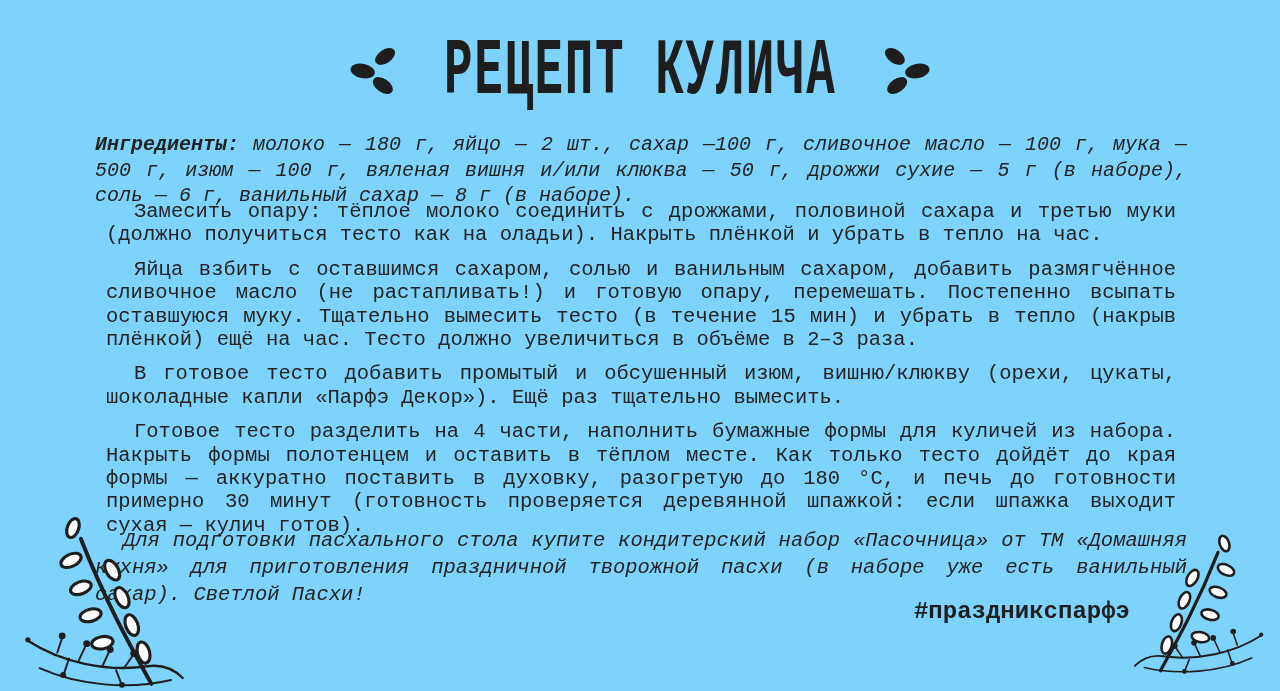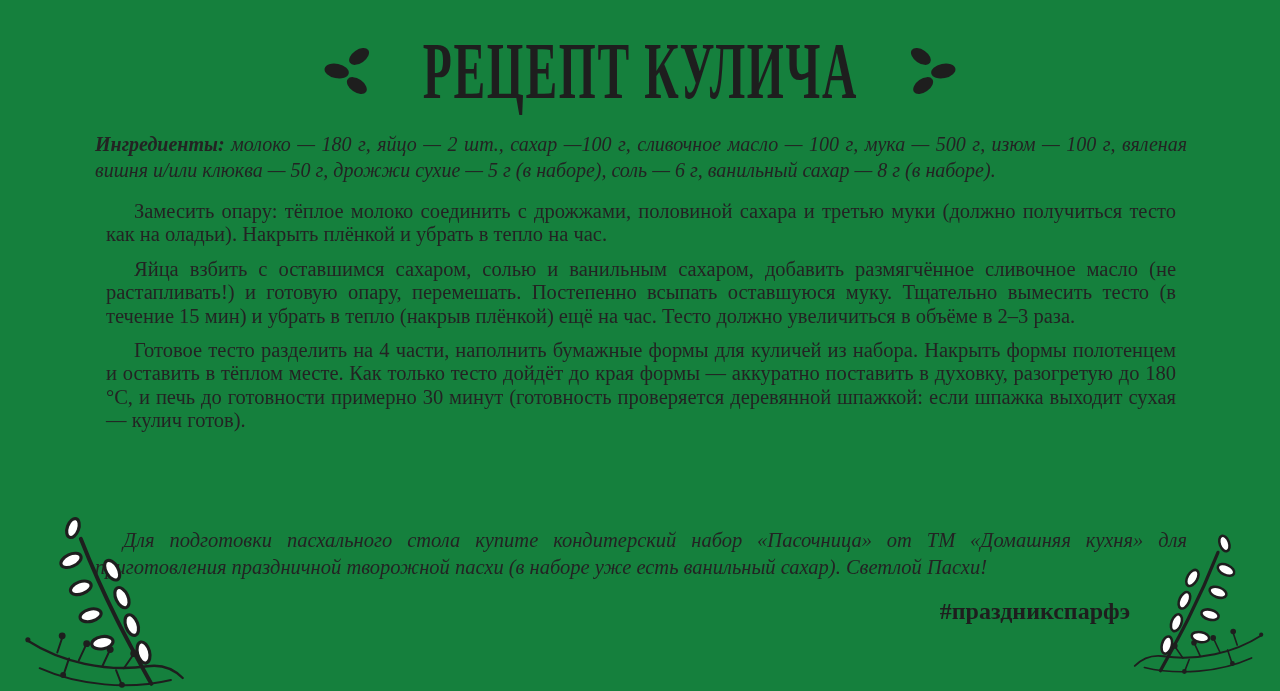--- a/index.html
+++ b/index.html
@@ -1,22 +1,22 @@
 <!DOCTYPE html>
 <html><head>
 <meta charset="utf-8">
 <style>
   html,body { margin:0; padding:0; background:#e8e8e8; }
   .page {
     position:relative;
     width:1280px; height:691px;
     margin:0 auto;
-    background:#15803d;
+    background:#7dd3fc;
     color:#232323;
-    font-family:Liberation Serif, serif;
+    font-family:Liberation Mono, monospace;
     overflow:hidden;
   }
   
   .title-row {
     position:absolute; top:28px; left:0; right:0;
     display:flex; justify-content:center; align-items:center;
     gap:30px; height:86px;
   }
   .page-title {
     margin:0 -30px;
@@ -77,20 +77,21 @@
       <ellipse cx="12" cy="25" rx="11" ry="6.5" fill="#1e1e1e" transform="rotate(12 12 25)"></ellipse>
       <ellipse cx="30" cy="38" rx="10" ry="6" fill="#1e1e1e" transform="rotate(35 30 38)"></ellipse>
     </svg>
   </header>
 
   <p class="ingredients"><b>Ингредиенты:</b> <span>молоко — 180 г, яйцо — 2 шт., сахар —100 г, сливочное масло — 100 г, мука — 500 г, изюм — 100 г, вяленая вишня и/или клюква — 50 г, дрожжи сухие — 5 г (в наборе), соль — 6 г, ванильный сахар — 8 г (в наборе).</span></p>
 
   <main class="body-text">
     <p>Замесить опару: тёплое молоко соединить с дрожжами, половиной сахара и третью муки (должно получиться тесто как на оладьи). Накрыть плёнкой и убрать в тепло на час.</p>
     <p>Яйца взбить с оставшимся сахаром, солью и ванильным сахаром, добавить размягчённое сливочное масло (не растапливать!) и готовую опару, перемешать. Постепенно всыпать оставшуюся муку. Тщательно вымесить тесто (в течение 15 мин) и убрать в тепло (накрыв плёнкой) ещё на час. Тесто должно увеличиться в объёме в 2–3 раза.</p>
+    <p>В готовое тесто добавить промытый и обсушенный изюм, вишню/клюкву (орехи, цукаты, шоколадные капли «Парфэ Декор»). Ещё раз тщательно вымесить.</p>
     <p>Готовое тесто разделить на 4 части, наполнить бумажные формы для куличей из набора. Накрыть формы полотенцем и оставить в тёплом месте. Как только тесто дойдёт до края формы — аккуратно поставить в духовку, разогретую до 180 °C, и печь до готовности примерно 30 минут (готовность проверяется деревянной шпажкой: если шпажка выходит сухая — кулич готов).</p>
   </main>
 
   <p class="note">Для подготовки пасхального стола купите кондитерский набор «Пасочница» от ТМ «Домашняя кухня» для приготовления праздничной творожной пасхи (в наборе уже есть ванильный сахар). Светлой Пасхи!</p>
 
   <div class="hashtag">#праздникспарфэ</div>
 
   <svg class="branch left" viewBox="0 0 200 185" aria-hidden="true">
     <g stroke="#1e1e1e" fill="none" stroke-linecap="round">
       <path d="M132,174 C112,138 86,92 60,26" stroke-width="4"></path>

